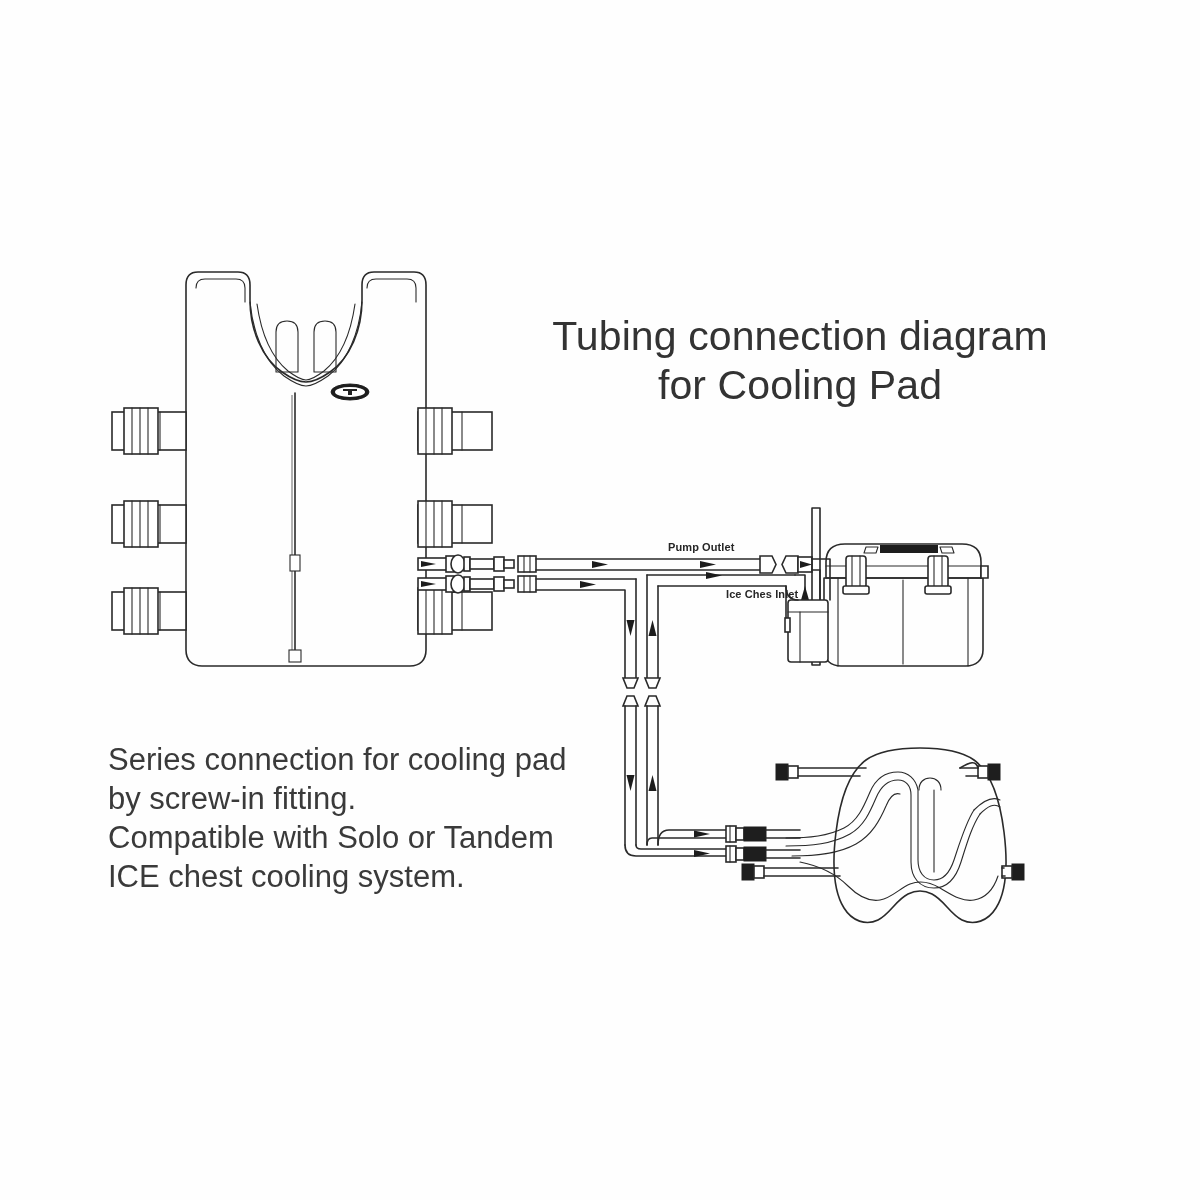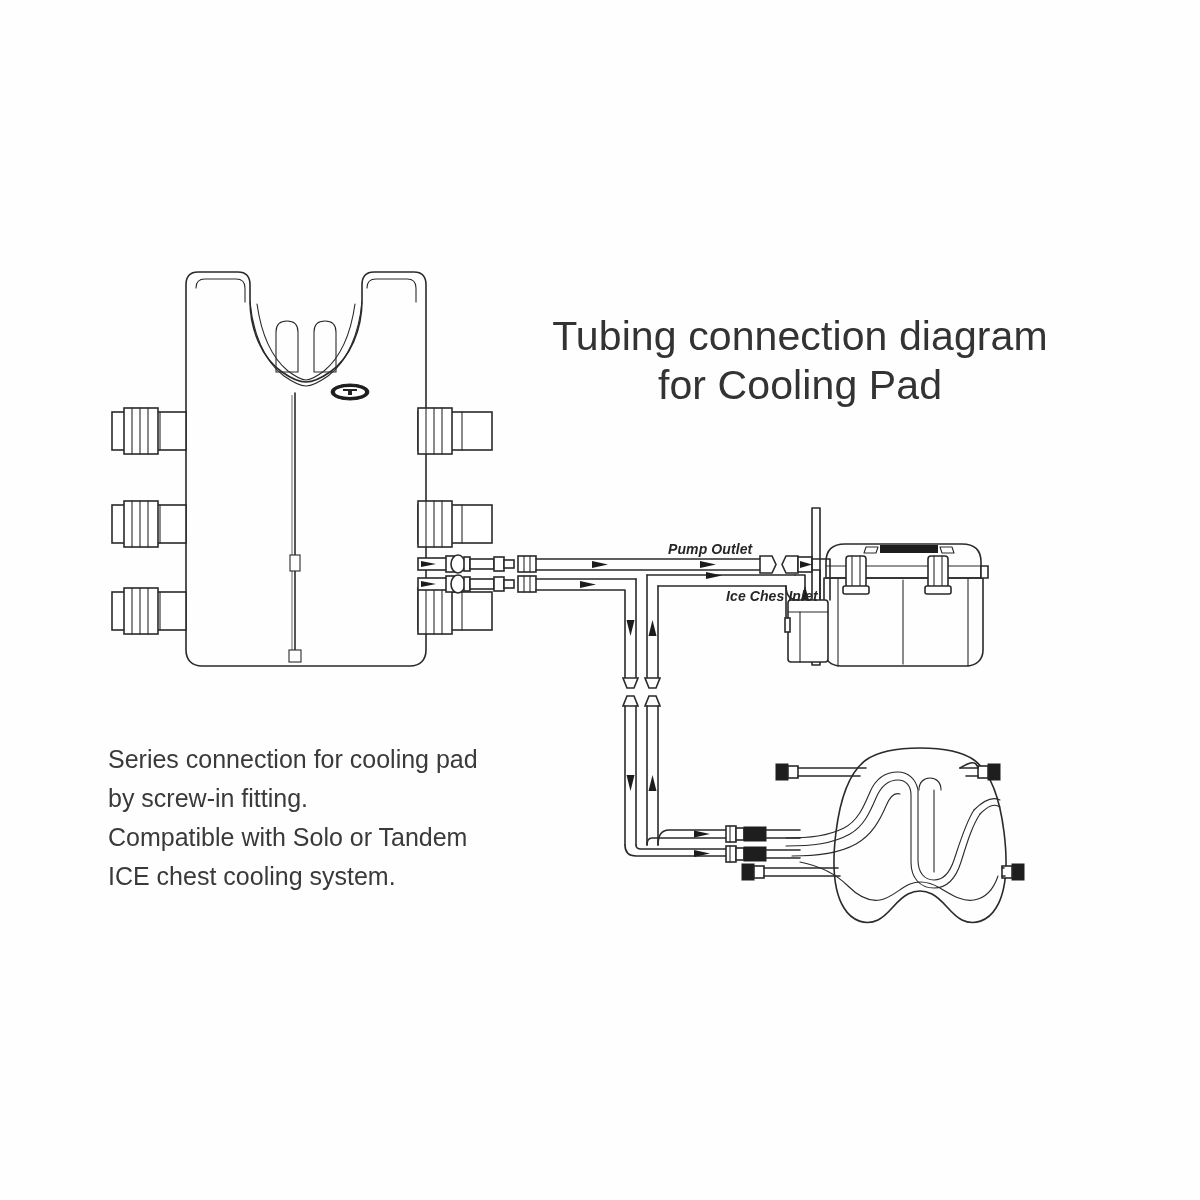--- a/index.html
+++ b/index.html
@@ -39,34 +39,33 @@
     font-weight: 400;
     letter-spacing: 0.1px;
     color: #333333;
     white-space: pre;
   }
   .txt-body {
     position: absolute;
     left: 108px;
     top: 740px;
     width: 520px;
-    font-size: 25px;
+    font-size: 31px;
     line-height: 39px;
     font-weight: 400;
     color: #3a3a3a;
     white-space: pre;
   }
   .lbl-pump, .lbl-inlet {
     position: absolute;
-    font-size: 14px;
+    font-size: 11px;
     font-weight: 700;
     color: #262626;
     letter-spacing: 0.1px;
     white-space: nowrap;
-    font-style: italic;
   }
   .lbl-pump  { left: 668px; top: 541px; }
   .lbl-inlet { left: 726px; top: 588px; }
 </style>
 </head>
 <body>
 
 <div id="stage">
 
   <svg id="diagram-svg" viewBox="0 0 1200 1200">

